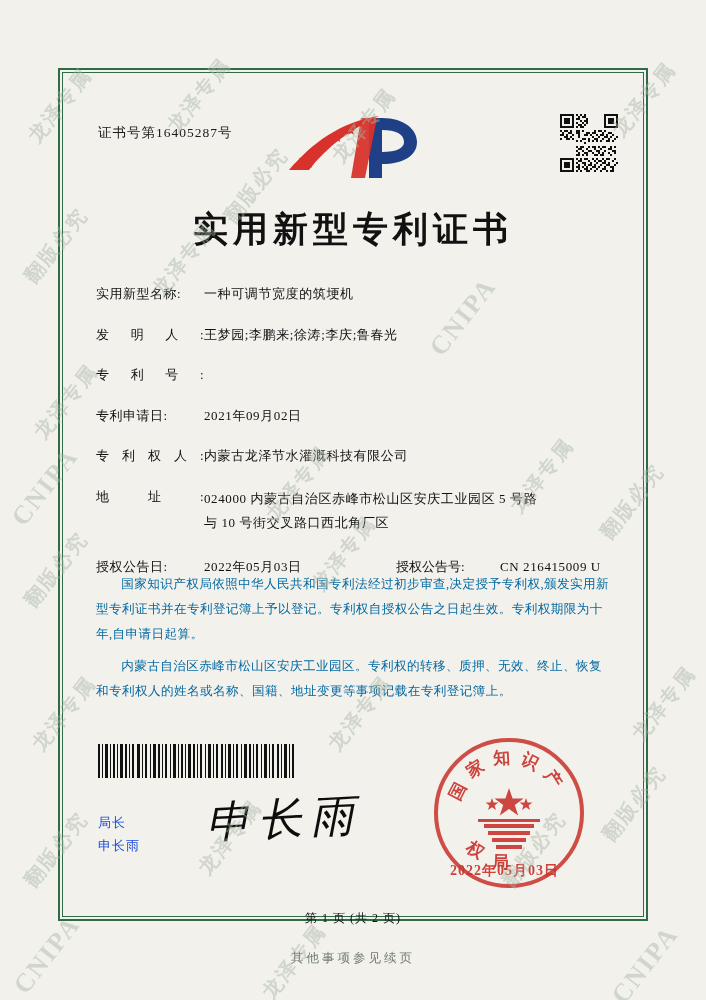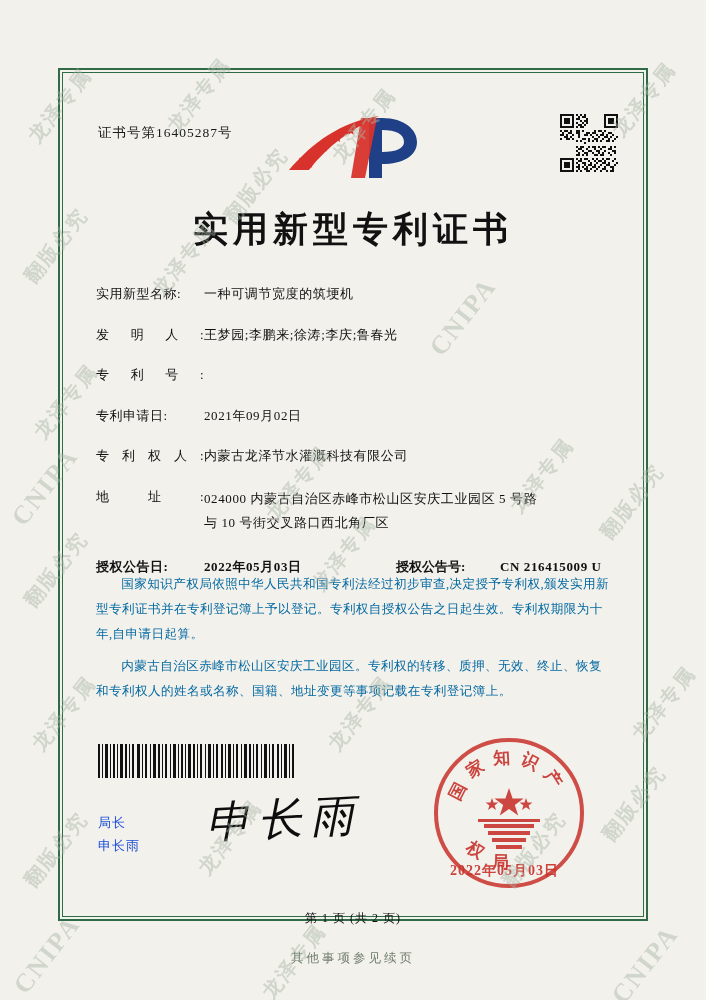--- a/index.html
+++ b/index.html
@@ -150,21 +150,20 @@
   }
   .row .lbl.spread span { display: inline-block; }
   .row .val {
     flex: 1;
     letter-spacing: 0.6px;
   }
   .row .val.two-line { line-height: 1.9; }
 
   .row.dual {
     margin-bottom: 28px;
-    font-weight: bold;
   }
   .row.dual .left {
     display: flex;
     flex: 0 0 300px;
   }
   .row.dual .right {
     display: flex;
     flex: 1;
   }
   .row.dual .lbl2 {

